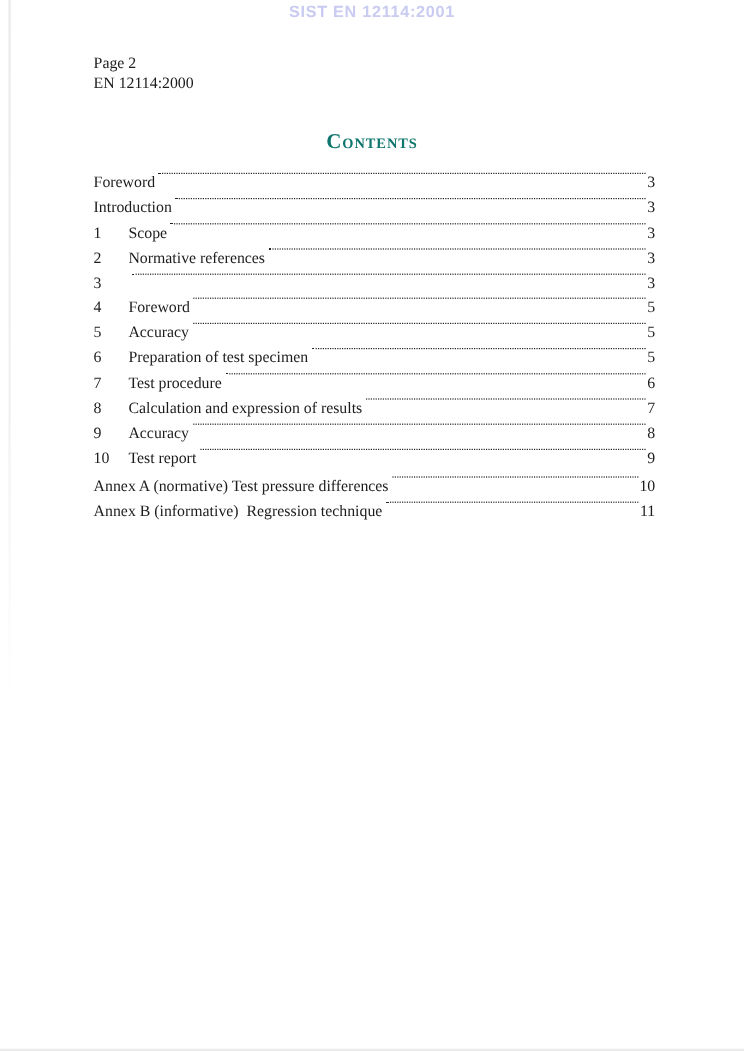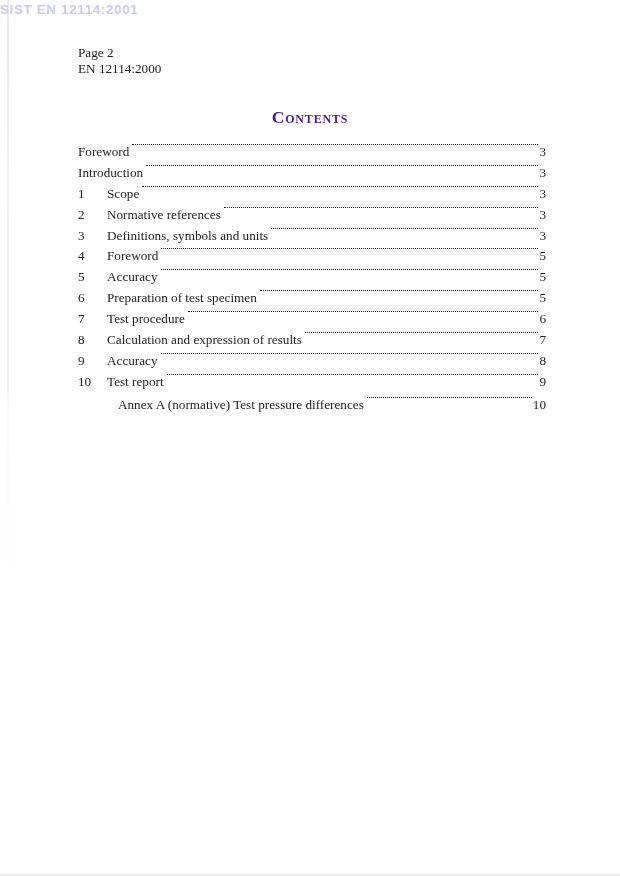--- a/index.html
+++ b/index.html
@@ -22,53 +22,53 @@
     background: linear-gradient(to bottom, #ebebee 0%, #f2f2f4 60%, rgba(255,255,255,0) 100%);
   }
   .scan-edge-bottom {
     position: absolute; left: 0; bottom: 0;
     width: 620px; height: 2px;
     background: #ebebeb;
   }
   .watermark {
     position: absolute; top: 2px; left: 0;
     width: 620px;
-    text-align: left;
+    text-align: center;
     font-family: "Liberation Sans", "DejaVu Sans", sans-serif;
     font-weight: bold;
     font-size: 13.5px;
     letter-spacing: 0.6px;
     color: #c9cbf1;
   }
   .page-header {
     position: absolute; top: 45px; left: 78px;
     font-size: 13.2px;
     line-height: 15.5px;
   }
   .doc-title {
     position: absolute; top: 107px; left: 0;
     width: 620px;
     text-align: center;
     font-weight: bold;
     font-size: 17.5px;
     letter-spacing: 0.8px;
     font-variant: small-caps;
-    color: #4c1d95;
+    color: #0f766e;
   }
   .toc {
     position: absolute; top: 144px; left: 78px;
     width: 468px;
   }
   .toc-row {
     display: flex;
     align-items: flex-start;
     height: 20.9px;
     font-size: 13.2px;
   }
-  .toc-row.annex-gap { margin-top: 2px; margin-left: 40px; }
+  .toc-row.annex-gap { margin-top: 2px; }
   .toc-num {
     flex: 0 0 29px;
     white-space: pre;
   }
   .toc-label {
     flex: 0 0 auto;
     white-space: pre;
   }
   .toc-leader {
     flex: 1 1 auto;
@@ -122,21 +122,20 @@
 
     <div class="toc-row">
       <span class="toc-num">2</span>
       <span class="toc-label">Normative references</span>
       <span class="toc-leader"></span>
       <span class="toc-page">3</span>
     </div>
 
     <div class="toc-row">
       <span class="toc-num">3</span>
-      <span class="toc-label">Definitions, symbols and units</span>
       <span class="toc-leader"></span>
       <span class="toc-page">3</span>
     </div>
 
     <div class="toc-row">
       <span class="toc-num">4</span>
       <span class="toc-label">Foreword</span>
       <span class="toc-leader"></span>
       <span class="toc-page">5</span>
     </div>
@@ -182,15 +181,20 @@
       <span class="toc-leader"></span>
       <span class="toc-page">9</span>
     </div>
 
     <div class="toc-row annex-gap">
       <span class="toc-label">Annex A (normative) Test pressure differences</span>
       <span class="toc-leader"></span>
       <span class="toc-page">10</span>
     </div>
 
+    <div class="toc-row">
+      <span class="toc-label">Annex B (informative)  Regression technique</span>
+      <span class="toc-leader"></span>
+      <span class="toc-page">11</span>
+    </div>
 
   </div>
 </div>
 
 </body></html>

